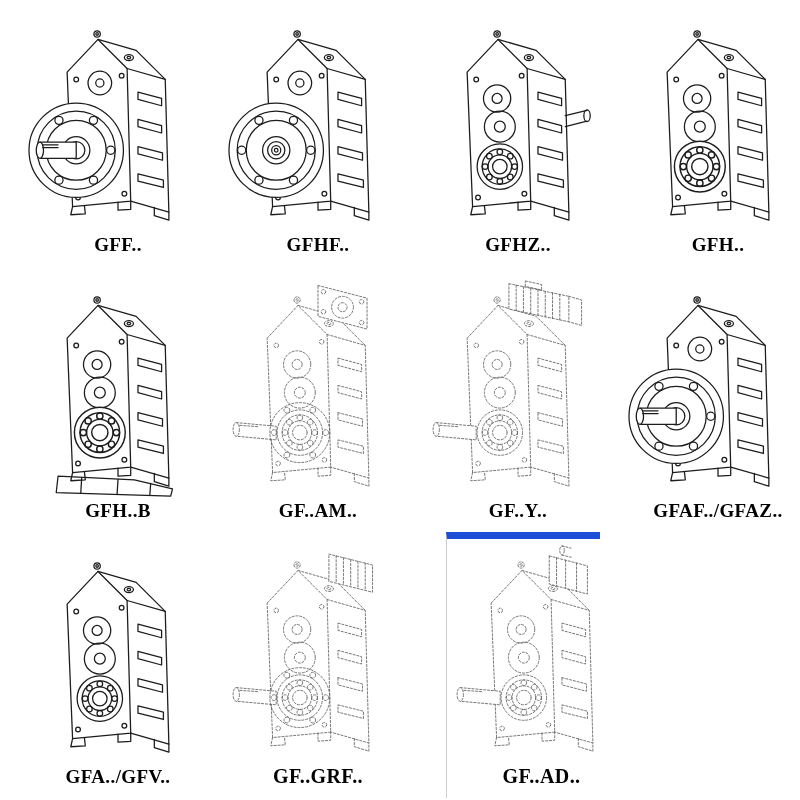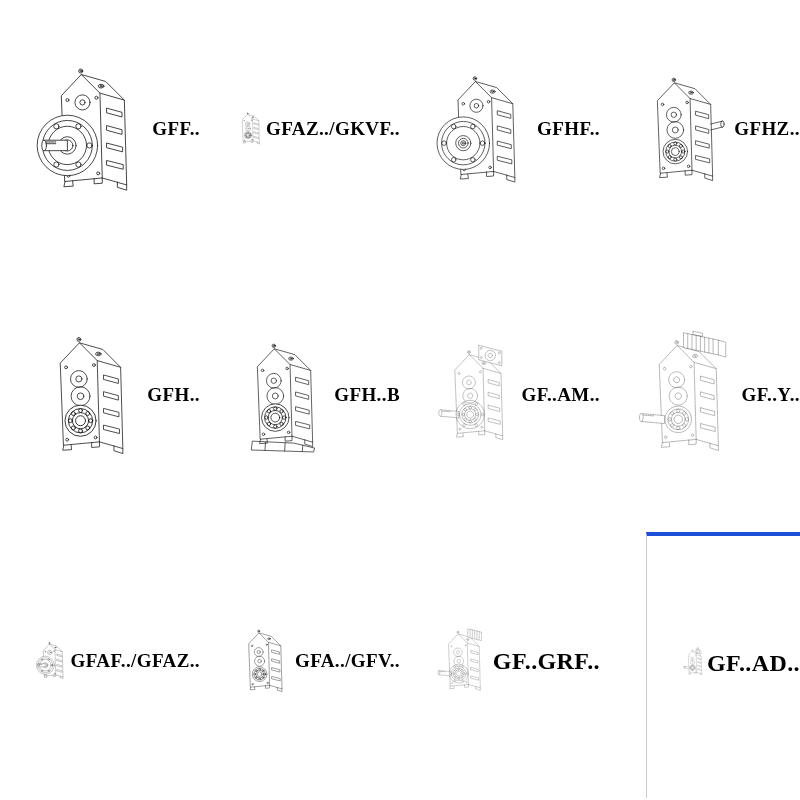--- a/index.html
+++ b/index.html
@@ -1,23 +1,23 @@
 <!DOCTYPE html>
 <html><head>
 <meta charset="utf-8">
 <style>
   html,body{margin:0;padding:0;}
   body{width:800px;height:800px;background:#ffffff;font-family:"Liberation Serif",serif;}
   .page{width:800px;height:800px;display:grid;grid-template-columns:repeat(4,200px);grid-template-rows:repeat(3,266px);}
-  .cell{display:flex;flex-direction:row;align-items:center;justify-content:flex-end;padding-bottom:10px;overflow:hidden;padding-left:36px;}
-  .cell.boxed{border-left:1px solid #cccccc;border-top:4px solid #1d4ed8;margin-left:46px;}
+  .cell{display:flex;flex-direction:column;align-items:center;justify-content:flex-end;padding-bottom:10px;overflow:hidden;padding-left:36px;}
+  .cell.boxed{border-left:1px solid #cccccc;border-top:7px solid #1d4ed8;margin-left:46px;}
   svg.draw{width:182px;height:218px;stroke:#1c1c1c;stroke-width:1.4;fill:none;stroke-linejoin:round;stroke-linecap:round;}
   svg.draw.dashed{stroke:#5a5a5a;stroke-width:.9;stroke-dasharray:2.4 1.9;}
   .label{font-weight:700;font-size:19px;color:#000;letter-spacing:.4px;white-space:nowrap;margin-top:2px;text-align:center;}
-  .label.big{font-size:24px;}
+  .label.big{font-size:20px;}
   .defs{position:absolute;width:0;height:0;}
 </style>
 </head>
 <body>
 
 <svg class="defs" aria-hidden="true">
  <defs>
   <g id="g-body">
     <path d="M44 64 L78 28 L110 60 L114 206 L50 212 Z"></path>
     <path d="M110 60 L152 72 L156 218 L114 206"></path>
@@ -139,28 +139,20 @@
   <div class="cell">
     <svg class="draw" viewBox="0 0 200 240">
       <use href="#g-body"></use>
       <use href="#g-topcircle"></use>
       <use href="#g-flange"></use>
       <use href="#g-shaft"></use>
     </svg>
     <div class="label">GFF..</div>
   </div>
 
-  <div class="cell">
-    <svg class="draw" viewBox="0 0 200 240">
-      <use href="#g-body"></use>
-      <use href="#g-twin"></use>
-      <use href="#g-bearing"></use>
-    </svg>
-    <div class="label">GFAZ../GKVF..</div>
-  </div>
 
   <div class="cell">
     <svg class="draw" viewBox="0 0 200 240">
       <use href="#g-body"></use>
       <use href="#g-topcircle"></use>
       <use href="#g-flange"></use>
       <use href="#g-borecenter"></use>
     </svg>
     <div class="label">GFHF..</div>
   </div>

